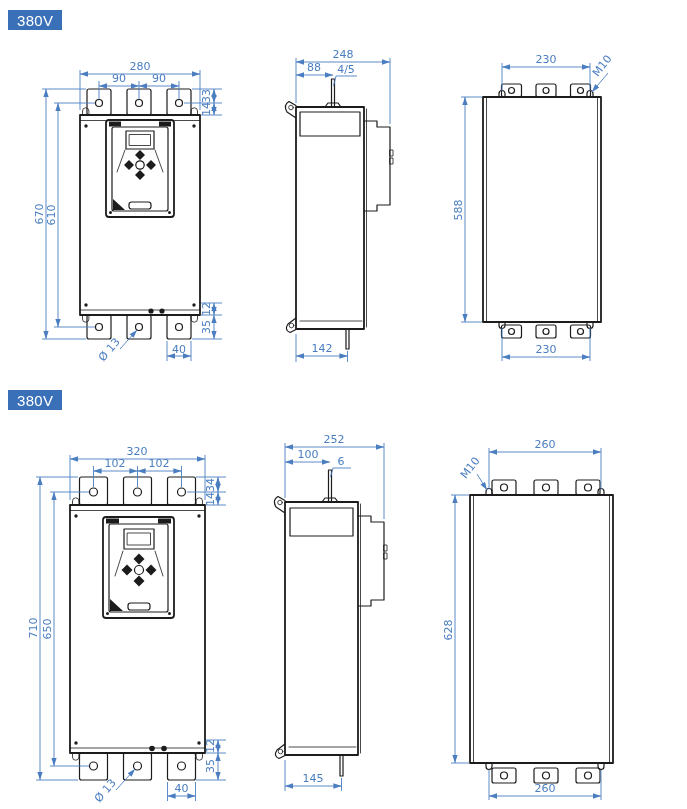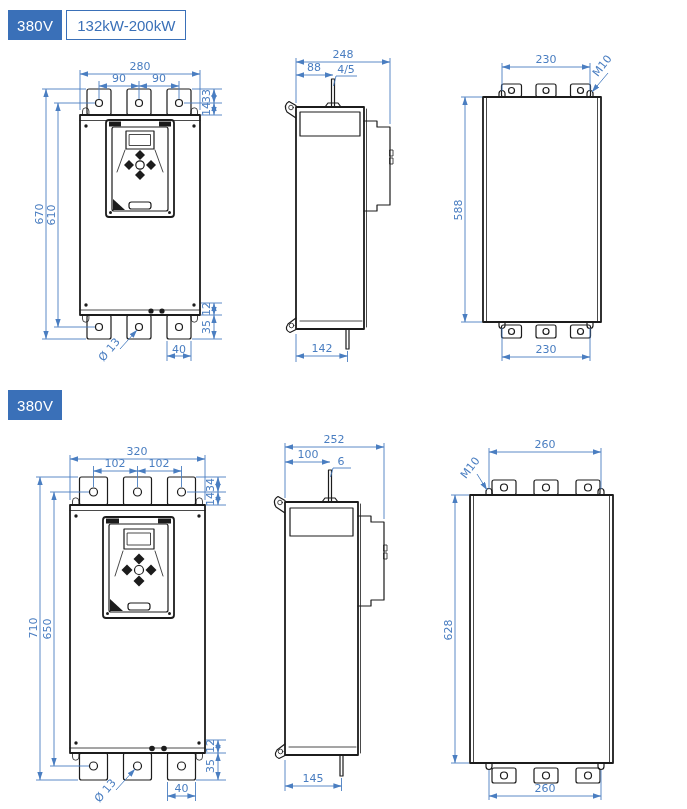--- a/index.html
+++ b/index.html
@@ -2,21 +2,21 @@
 <html style="--header_bg: #3a70b8; --dim: #4a7ec1; --line: #1c1c1c; --page_bg: #ffffff;"><head>
 <meta charset="utf-8">
 <style>
   html,body{margin:0;padding:0;}
   body{
     width:687px;height:809px;position:relative;
     background:var(--page_bg,#ffffff);
     font-family:"Liberation Sans",sans-serif;
     overflow:hidden;
   }
-  .hdr{position:absolute;display:flex;align-items:stretch;height:30px;}
+  .hdr{position:absolute;display:flex;align-items:stretch;height:20px;}
   .vbox{
     background:var(--header_bg,#3a70b8);color:#fff;font-size:15px;
     display:flex;align-items:center;padding:0 9px;letter-spacing:.3px;
   }
   .pbox{
     border:1.6px solid var(--header_bg,#3a70b8);color:var(--header_bg,#3a70b8);
     background:#fff;font-size:15px;display:flex;align-items:center;
     padding:0 10px;margin-left:4px;
   }
   svg{position:absolute;top:0;left:0;}
@@ -27,21 +27,20 @@
   .wht{fill:#fff;}
   .dim{stroke:var(--dim,#4a7ec1);fill:none;stroke-width:0.9;}
   .dt{fill:var(--dim,#4a7ec1);font-size:11px;font-family:"DejaVu Sans",sans-serif;text-anchor:middle;}
   .mfill{fill:var(--dim,#4a7ec1);}
 </style>
 </head>
 <body>
 
 <div class="hdr" style="left:8px;top:10px">
   <span class="vbox">380V</span>
-  <span class="pbox">132kW-200kW</span>
 </div>
 
 <div class="hdr" style="left:8px;top:390px">
   <span class="vbox">380V</span>
 </div>
 
 <svg width="687" height="809" viewBox="0 0 687 809">
   <defs>
     <marker id="mA" markerWidth="9" markerHeight="6" refX="9" refY="3" orient="auto">
       <path d="M0,0 L9,3 L0,6 Z" class="mfill"></path>

